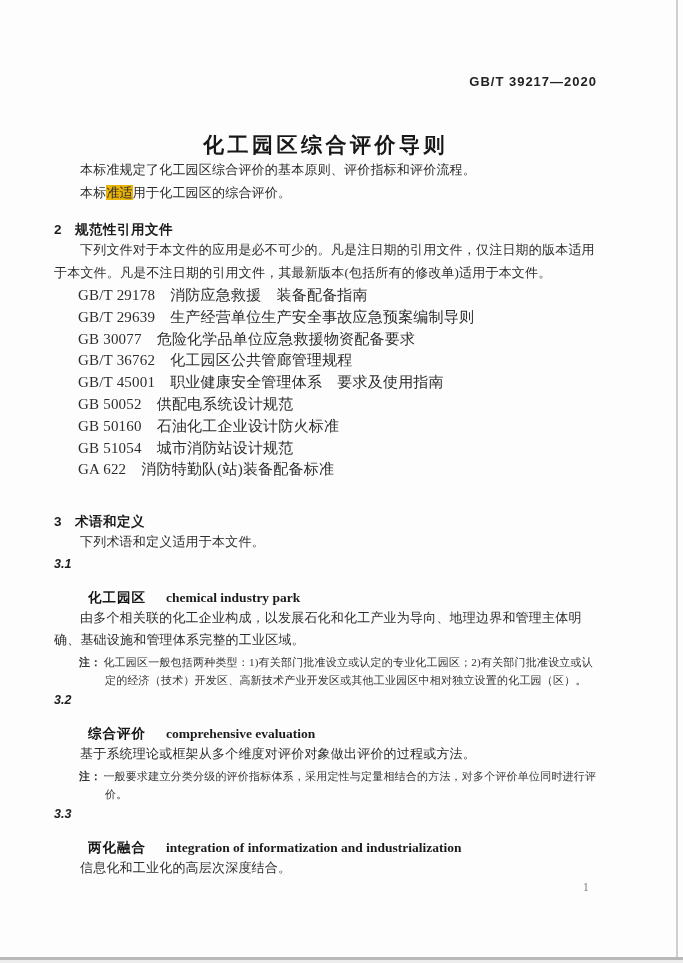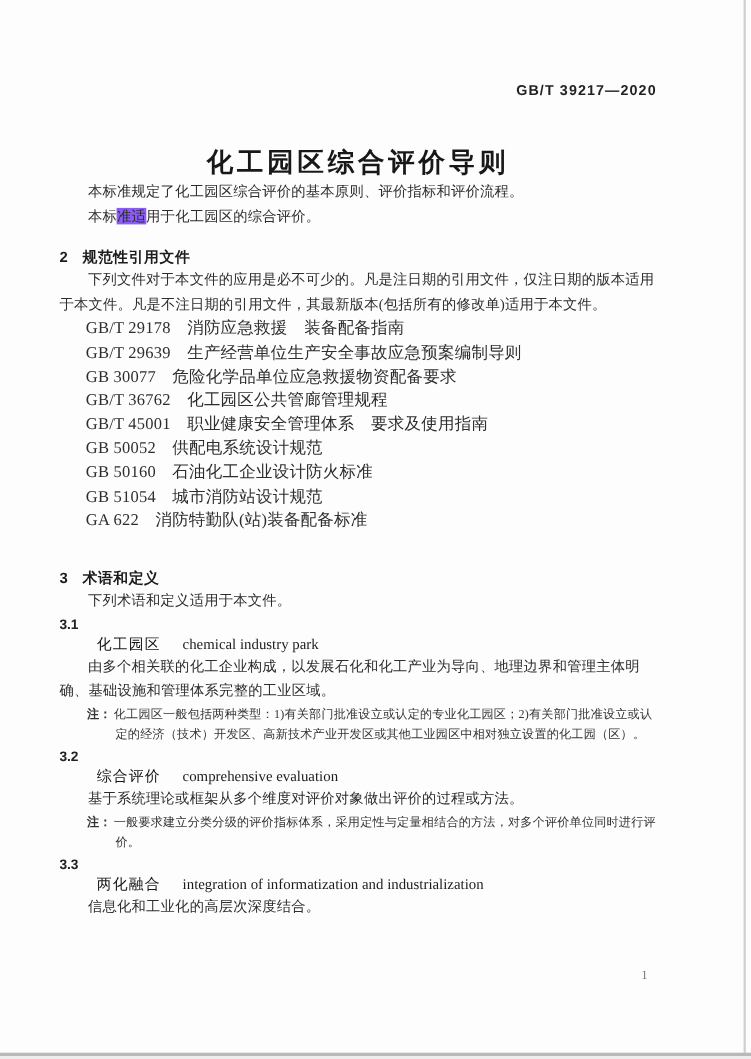--- a/index.html
+++ b/index.html
@@ -21,21 +21,21 @@
     font-family: "Liberation Sans", sans-serif;
     font-size: 13px;
     font-weight: bold;
     letter-spacing: 1px;
     color: #222;
   }
   .doc-title {
     margin: 42px 0 0 0;
     text-align: center;
     font-family: "Liberation Sans", sans-serif;
-    font-size: 24px;
+    font-size: 21px;
     font-weight: bold;
     letter-spacing: 3.5px;
     color: #181818;
   }
   .sec-head {
     margin-top: 34px;
     font-family: "Liberation Sans", sans-serif;
     font-size: 13.5px;
     font-weight: bold;
     letter-spacing: 0.5px;
@@ -48,34 +48,35 @@
   p.body {
     margin: 0;
     font-size: 13px;
     line-height: 22.5px;
     letter-spacing: 0.2px;
   }
   .indent { text-indent: 2em; }
   .mt10 { margin-top: 10px; }
   .mt9  { margin-top: 9px; }
 
-  .hl { background: #8b5cf6; }
+  .hl { background: #eab308; }
 
   .refs { list-style: none; margin: 1px 0 0 0; padding: 0 0 0 24px; }
   .ref  { font-size: 15px; line-height: 21.8px; letter-spacing: 0.2px; white-space: nowrap; }
   .ref-code { margin-right: 15px; }
 
   .term-id {
     margin-top: 3px;
     font-family: "Liberation Sans", sans-serif;
     font-size: 12.5px;
     font-weight: bold;
     color: #222;
+    font-style: italic;
   }
-  .term-head { margin-top: 2px; padding-left: 34px; font-size: 13.5px; font-weight: normal; }
+  .term-head { margin-top: 18px; padding-left: 34px; font-size: 13.5px; font-weight: bold; }
   .term-zh { font-family: "Liberation Sans", sans-serif; letter-spacing: 1px; margin-right: 20px; color: #151515; }
   .term-en { font-family: "Liberation Serif", serif; color: #1b1b1b; }
   p.def { line-height: 22px; }
 
   p.note {
     margin: 2px 0 0 0;
     font-size: 11px;
     line-height: 18.5px;
     padding-left: 51px;
     text-indent: -26px;

